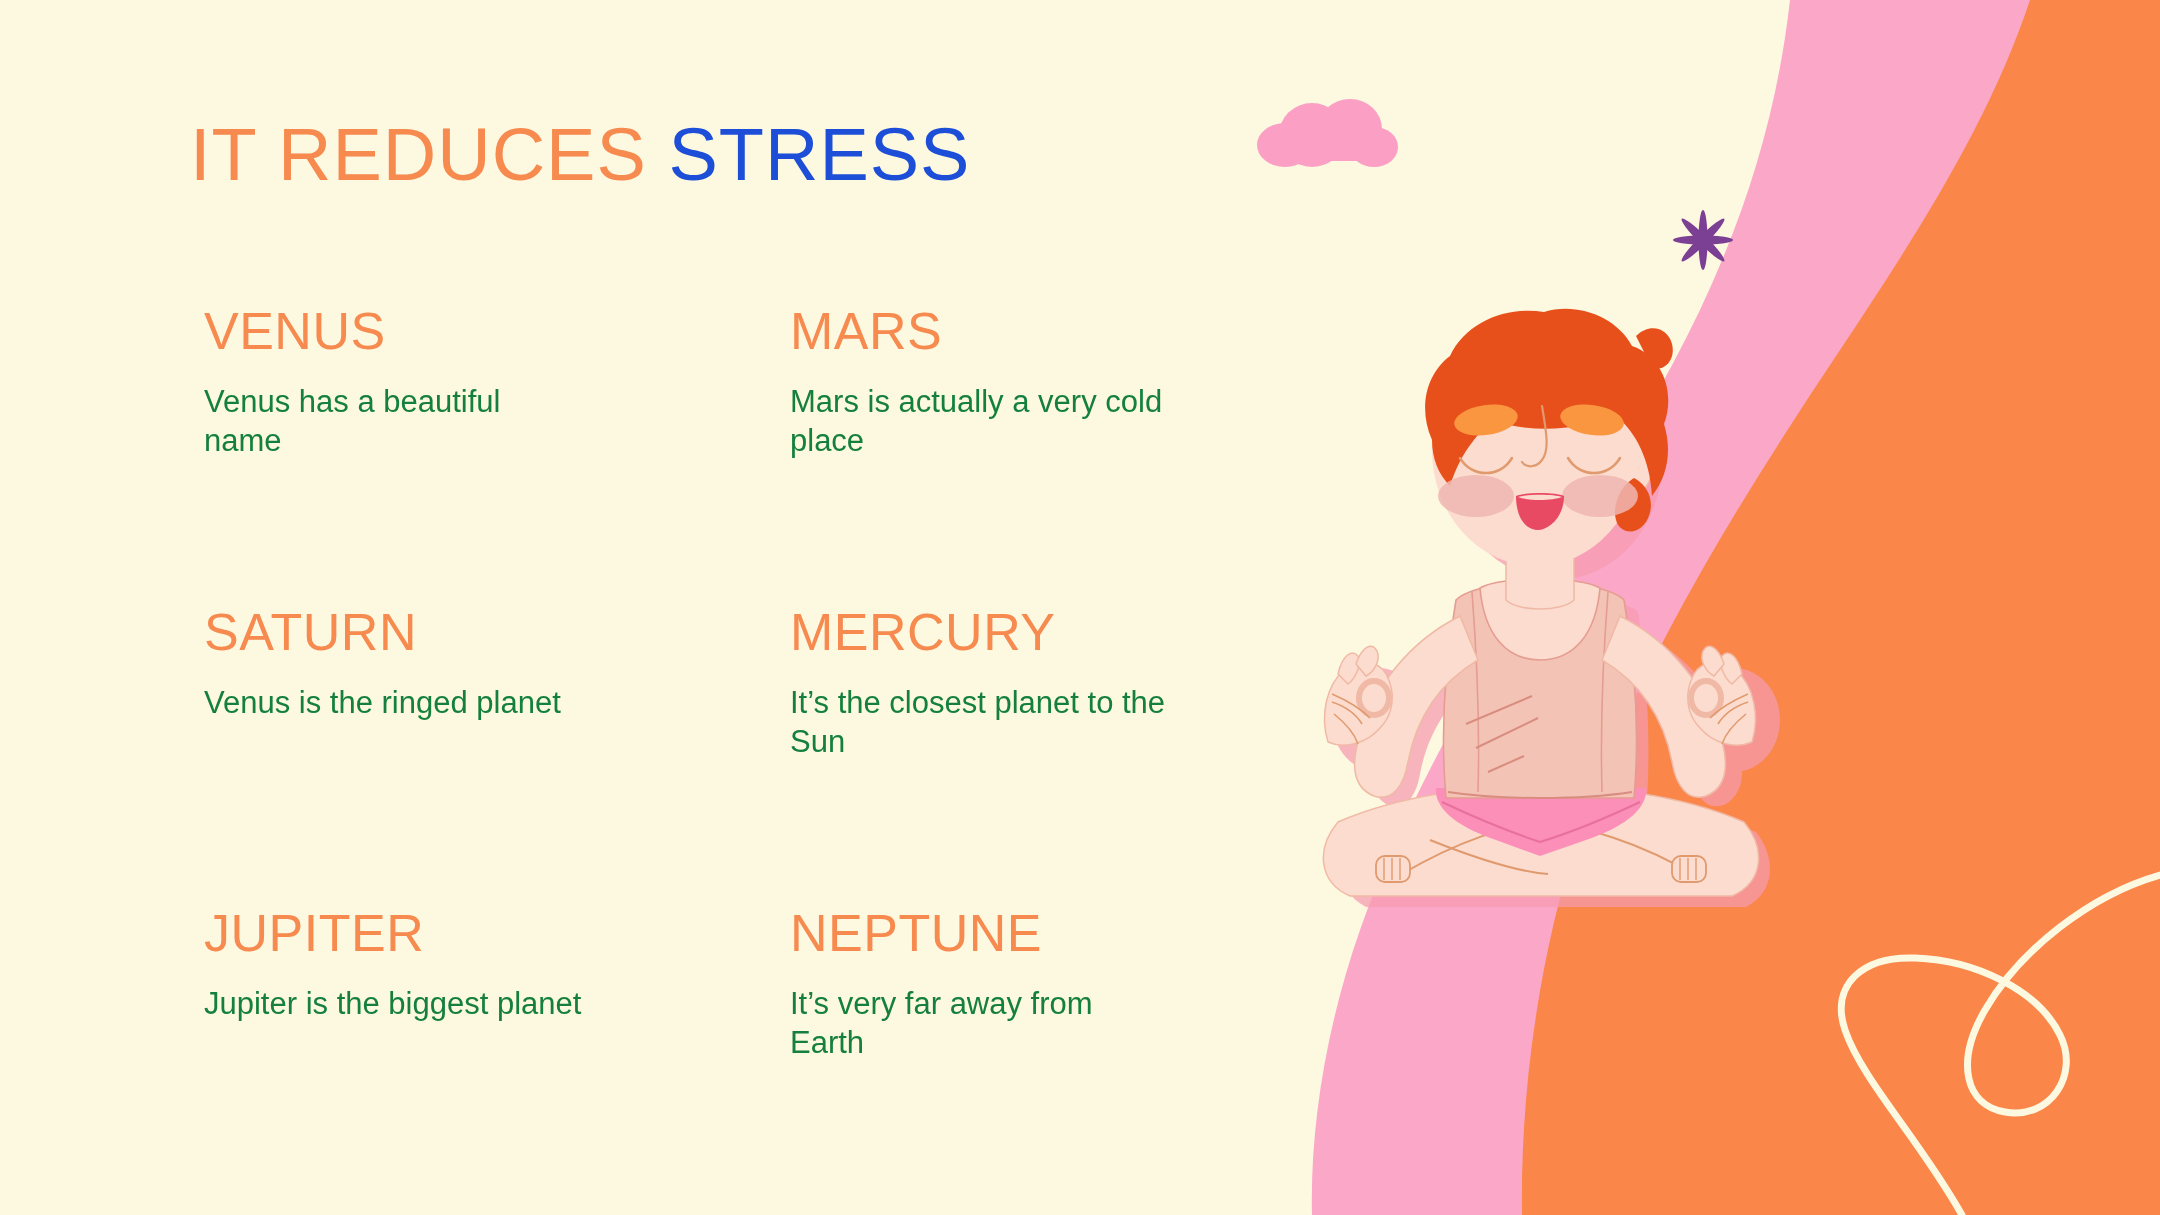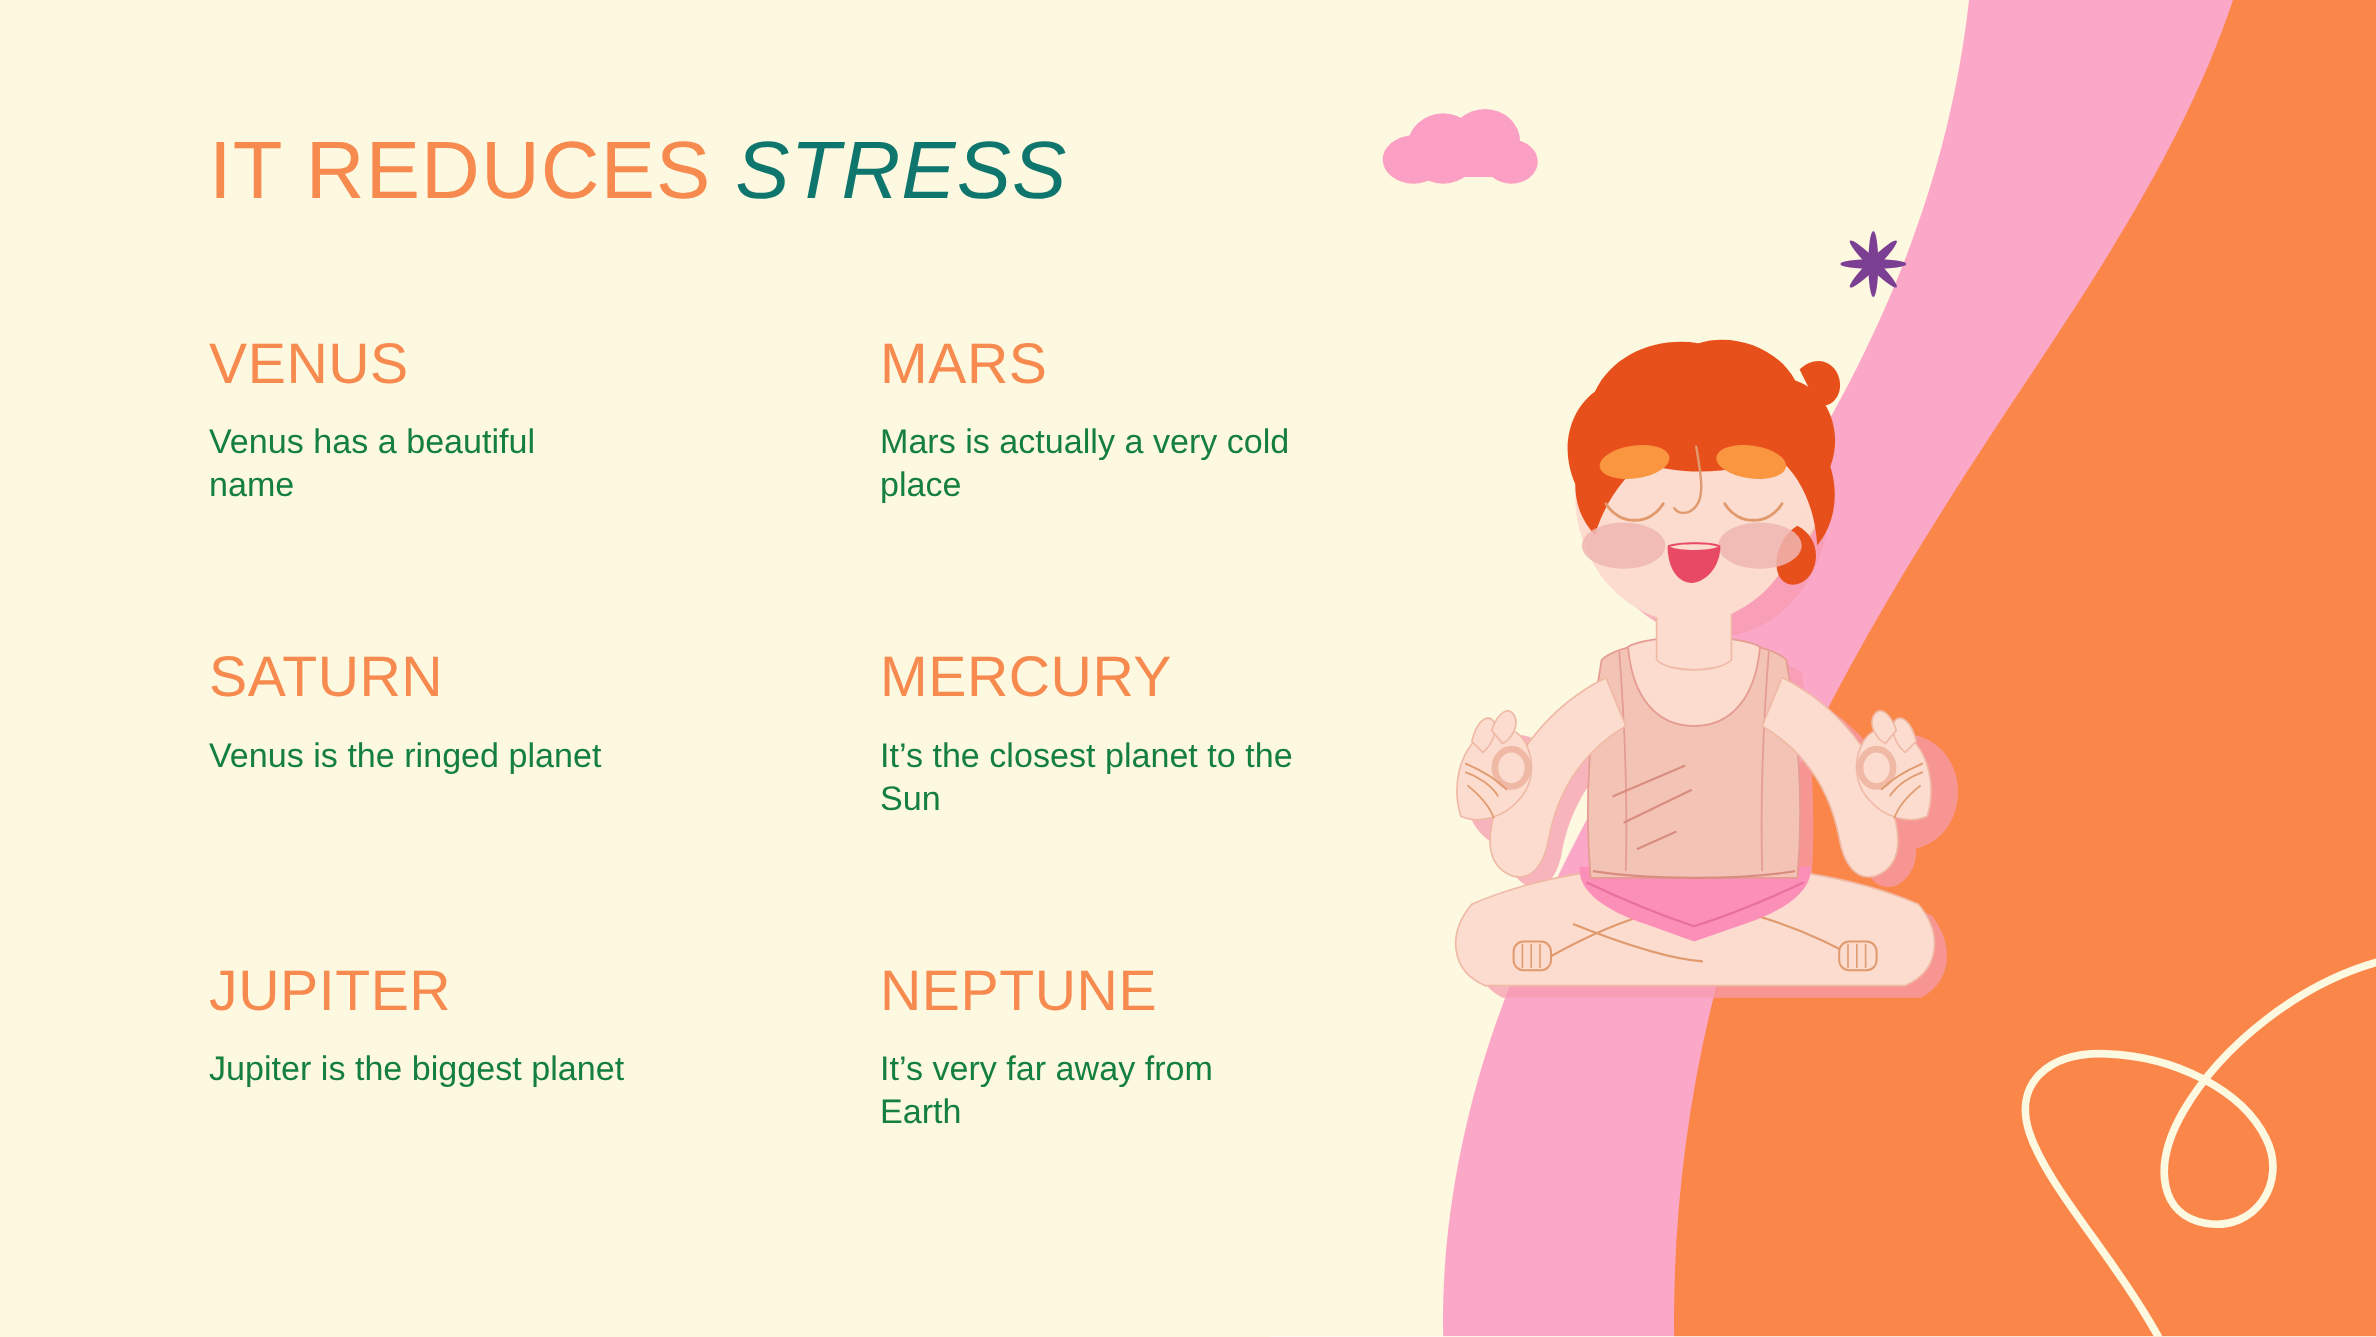--- a/index.html
+++ b/index.html
@@ -25,31 +25,32 @@
   
   #title {
     position:absolute;
     left:190px; top:118px;
     font-size:74px;
     letter-spacing:1px;
     white-space:nowrap;
     line-height:1;
   }
   #title .orange { color:#F68A4F;text-align:right; }
-  #title .purple { color:#0f766e;font-style:italic; }
+  #title .purple { color:#1d4ed8; }
 
   
   #grid {
     position:absolute;
-    left:190px; top:305px;
+    left:204px; top:305px;
     width:1180px;
     display:grid;
     grid-template-columns:570px 570px;
     grid-template-rows:285px 285px auto;
     column-gap:40px;
+    gap:16px;
   }
   .cell { }
   .cell-title {
     color:#F68A4F;
     font-size:52px;
     line-height:1;
     letter-spacing:0.5px;
     white-space:nowrap;
   }
   .cell-body {

